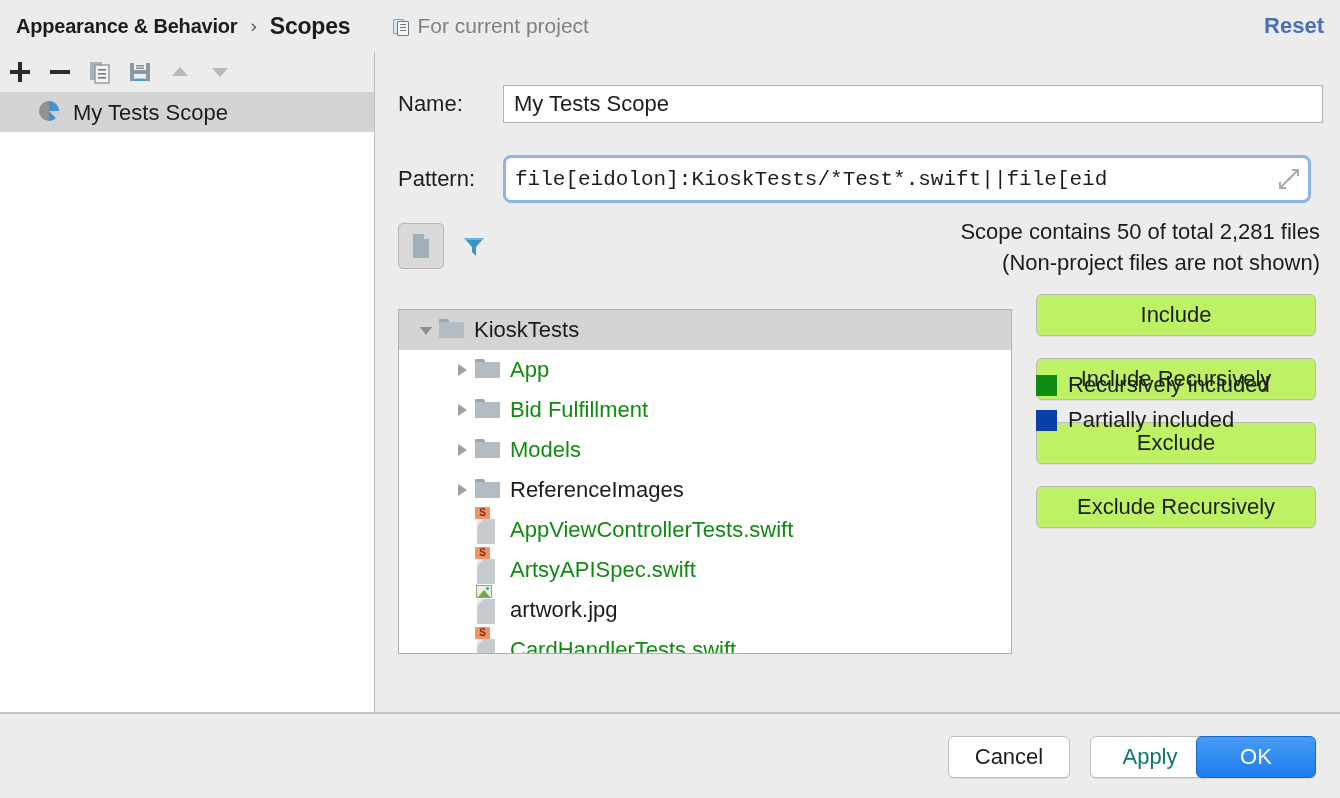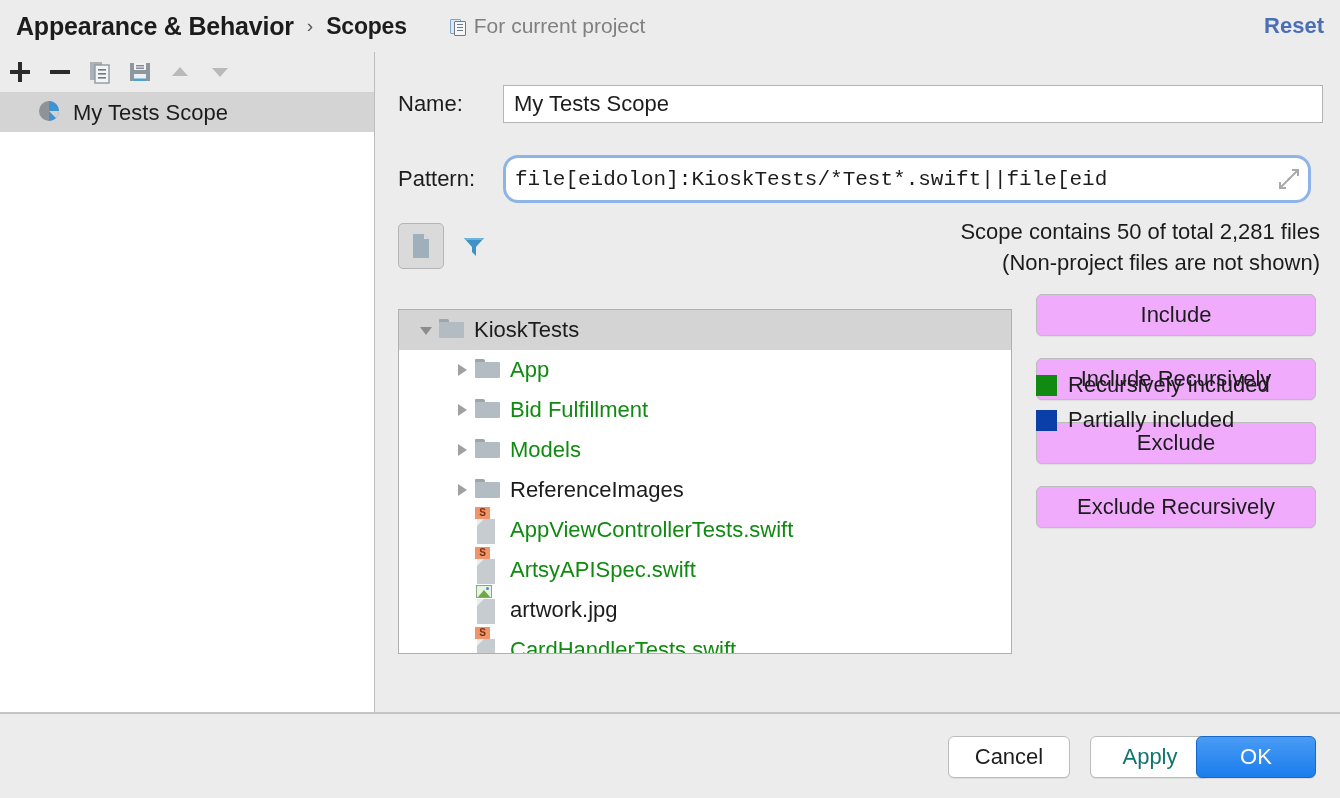--- a/index.html
+++ b/index.html
@@ -18,21 +18,21 @@
 
   
   .header {
     position: absolute; left: 0; top: 0;
     width: 1340px; height: 52px;
     background: #ececec;
     display: flex; align-items: center;
   }
   .crumb-main {
     margin-left: 16px;
-    font-size: 25px; font-weight: bold; color: #1c1c1c;
+    font-size: 20px; font-weight: bold; color: #1c1c1c;
     letter-spacing: -0.2px;
   }
   .crumb-sep {
     margin: 0 13px 0 13px;
     font-size: 19px; color: #555; font-weight: normal;
   }
   .crumb-cur {
     font-size: 23px; font-weight: bold; color: #1c1c1c;
     letter-spacing: -0.2px;
   }
@@ -121,21 +121,21 @@
     outline: none;
   }
   .row-pattern {
     position: absolute; left: 22px; top: 103px;
     display: flex; align-items: center;
   }
   .pattern-wrap {
     position: relative;
     width: 808px; height: 48px;
     border: 3px solid #8cb4e8;
-    border-radius: 15px;
+    border-radius: 8px;
     background: #fff;
     box-sizing: border-box;
     display: flex; align-items: center;
   }
   .pattern-input {
     flex: 1; height: 100%;
     border: none; outline: none; background: transparent;
     font-family: "Liberation Mono", monospace;
     font-size: 21px; color: #1c1c1c;
     padding: 0 9px; box-sizing: border-box;
@@ -235,21 +235,21 @@
   .ico-file .imgbadge::after {
     content: ""; position: absolute; right: 2px; top: 1px;
     width: 3px; height: 3px; border-radius: 50%; background: #4b8ec9;
   }
 
   
   .side-buttons { position: absolute; left: 660px; top: 242px; width: 282px; }
   .side-btn {
     display: block; width: 280px; height: 42px;
     margin-bottom: 22px;
-    background: #f0abfc;
+    background: #bef264;
     border: 1px solid #bcbcbc;
     border-radius: 6px;
     font-family: "Liberation Sans", sans-serif;
     font-size: 22px; color: #1c1c1c;
     cursor: pointer;
     box-shadow: 0 1px 0.5px rgba(0,0,0,0.06);
   }
   .legend { position: absolute; left: 660px; top: 320px; }
   .legend-row { display: flex; align-items: center; margin-bottom: 9px; }
   .legend-swatch { width: 21px; height: 21px; margin-right: 11px; flex: none; }

